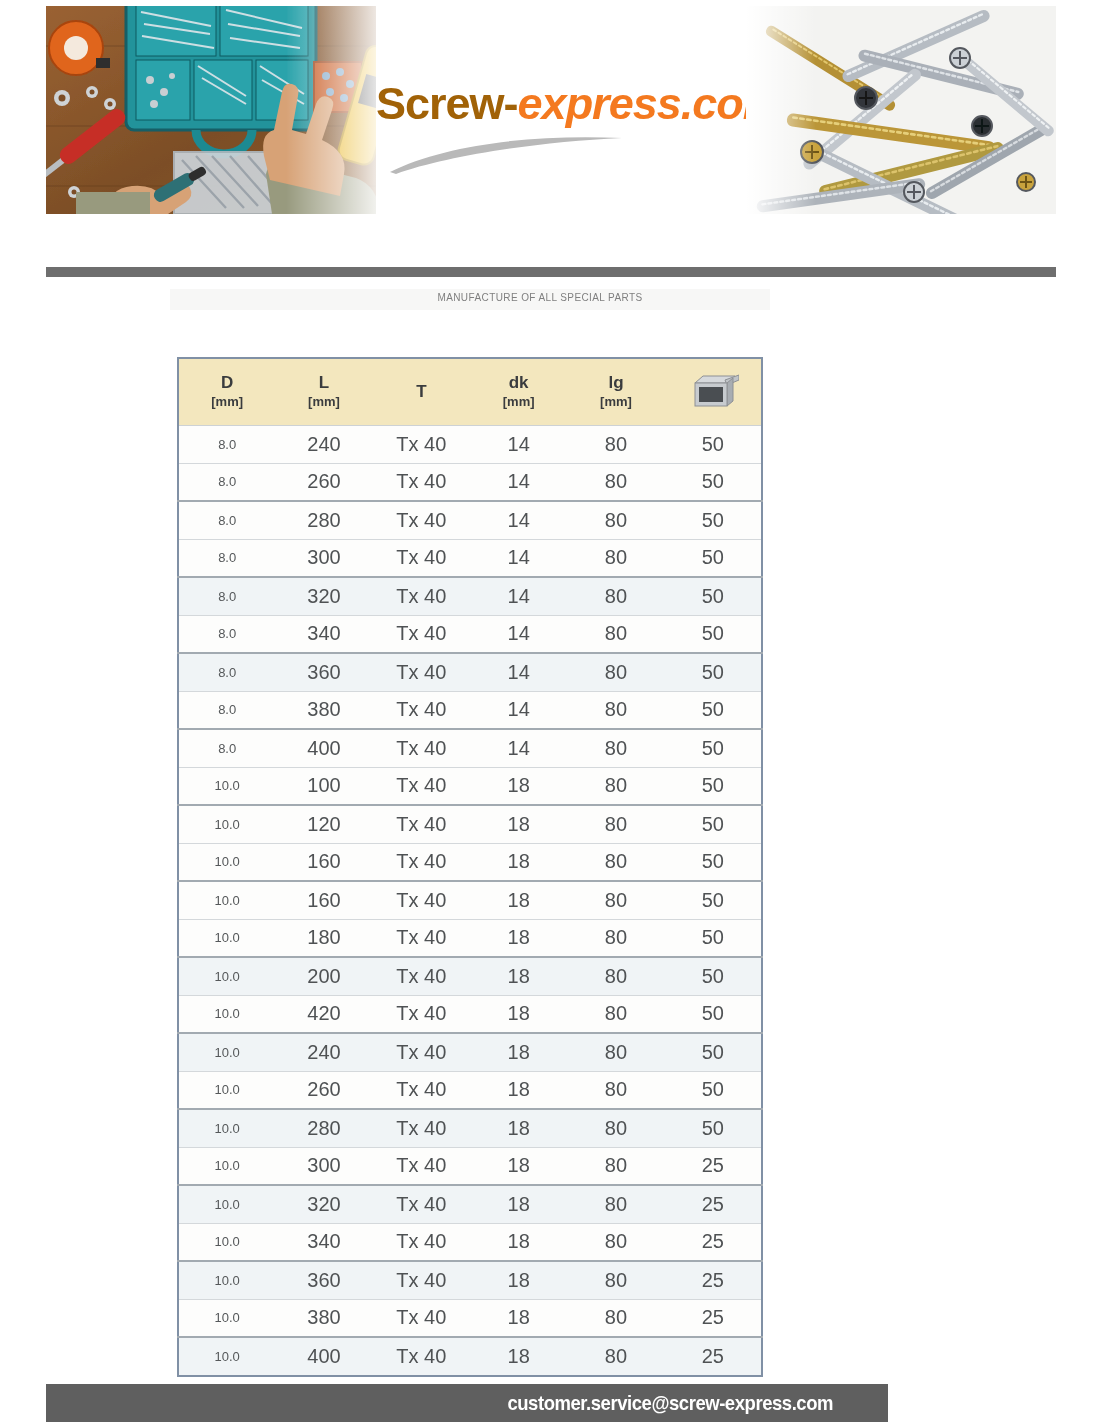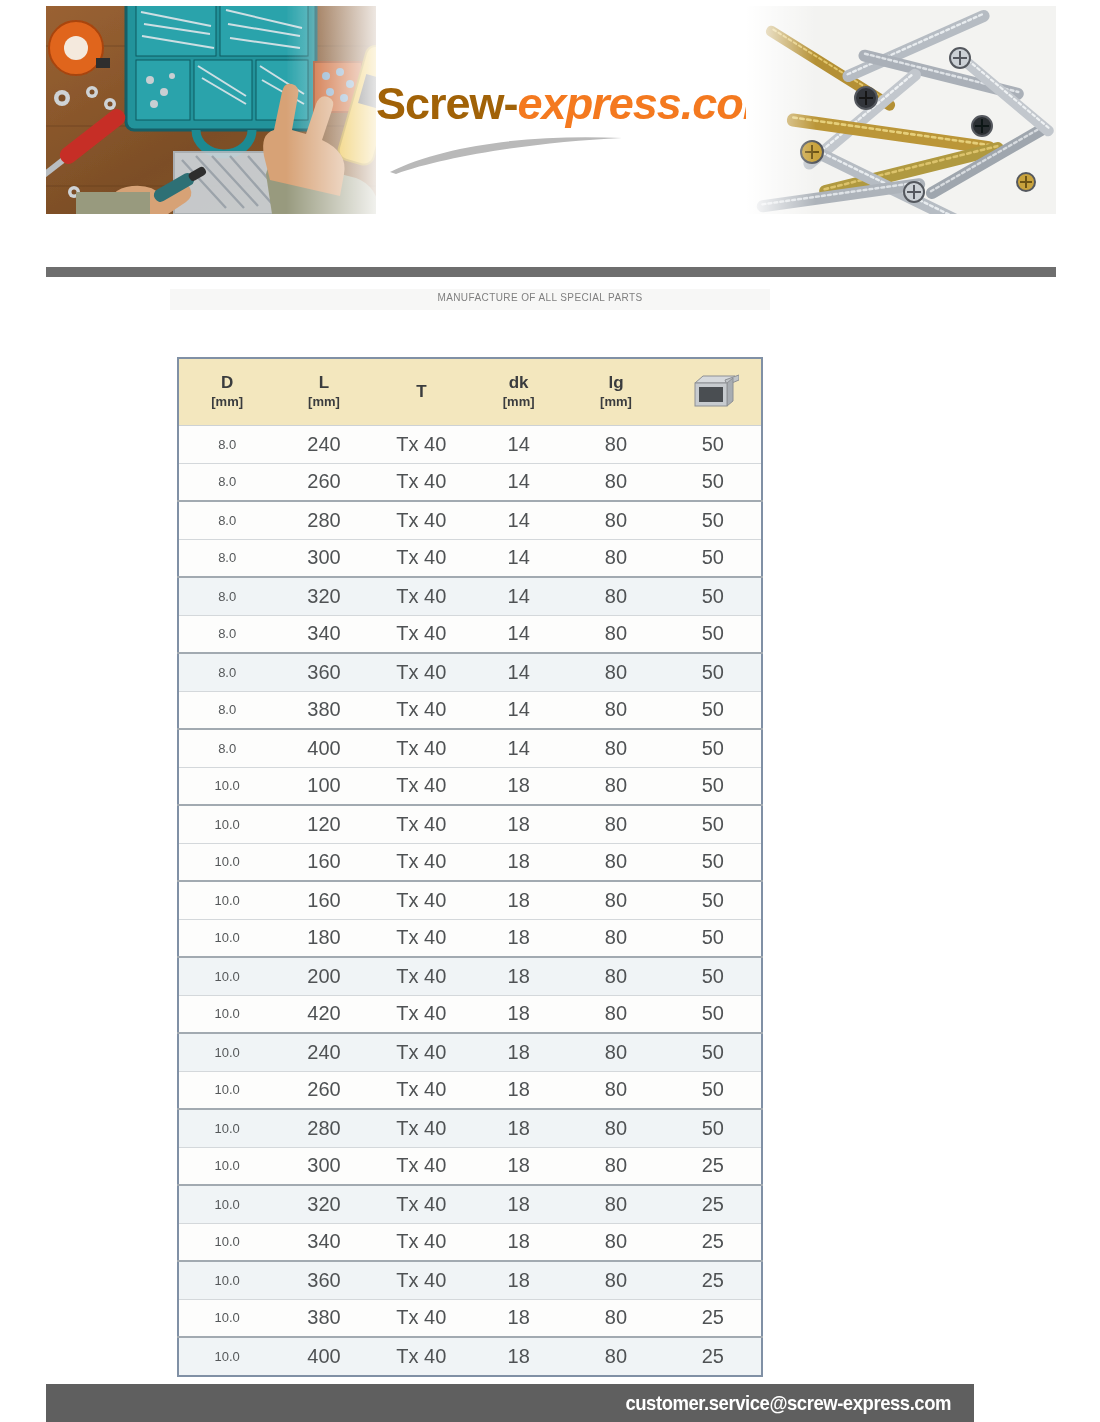--- a/index.html
+++ b/index.html
@@ -44,22 +44,22 @@
   .spec-table td.col-d{font-size:13px;color:#55585a;margin-top:32px;}
   .spec-table tbody tr:nth-child(even) td{border-bottom:2px solid #a2aab1;}
   .spec-table tbody tr:last-child td{border-bottom:none;}
   .spec-table tbody tr:nth-child(5),.spec-table tbody tr:nth-child(7),
   .spec-table tbody tr:nth-child(15),.spec-table tbody tr:nth-child(17),
   .spec-table tbody tr:nth-child(19),.spec-table tbody tr:nth-child(21),
   .spec-table tbody tr:nth-child(23),.spec-table tbody tr:nth-child(25){background:#f0f4f6;}
   .pkg-icon{display:inline-block;width:52px;height:38px;}
 
   
-  .footer{position:absolute;left:46px;top:1384px;width:928px;height:38px;background:#5f5f5f;
-          line-height:38px;text-align:right;padding-right:23px;box-sizing:border-box;}
+  .footer{position:absolute;left:46px;top:1384px;width:842px;height:38px;background:#5f5f5f;
+          line-height:38px;text-align:right;padding-right:55px;box-sizing:border-box;}
   .footer-inner{display:inline-block;transform:scaleX(.88);transform-origin:right center;
                 color:#fff;font-size:21px;font-weight:bold;letter-spacing:-.5px;white-space:nowrap;}
 </style>
 </head>
 <body>
 
 <div class="page">
 
   <div class="photo photo-left">
     <svg viewBox="0 0 344 208" preserveAspectRatio="none" aria-hidden="true">

